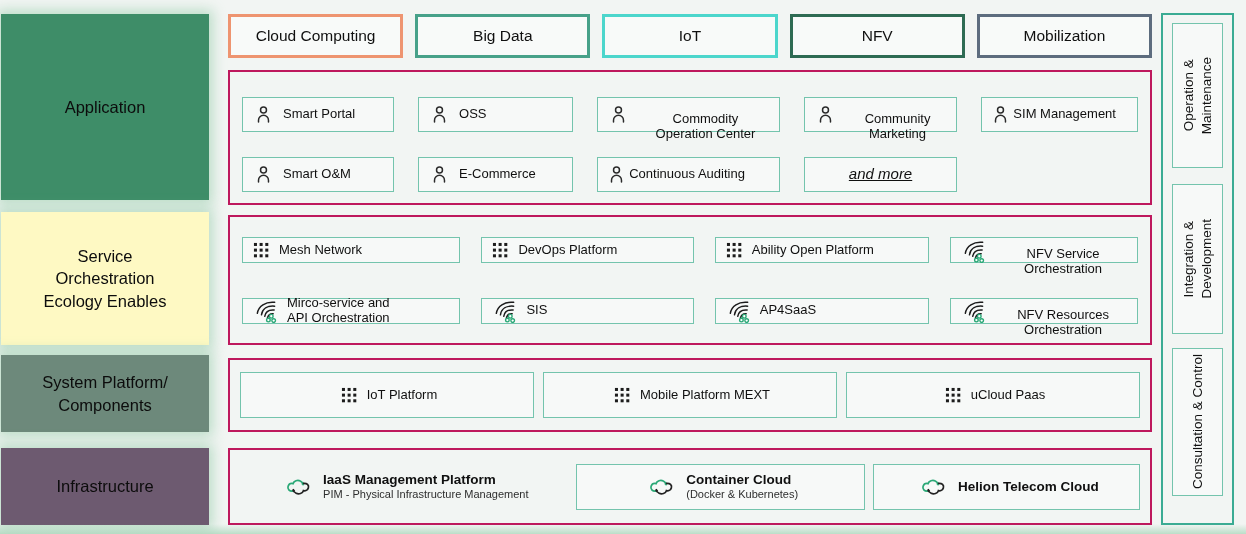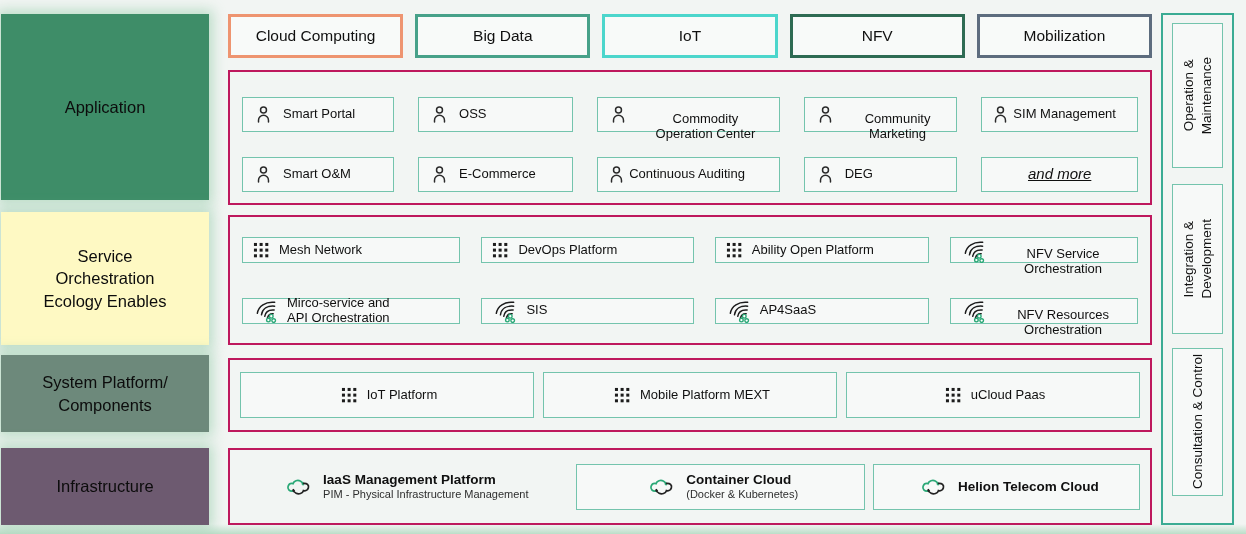--- a/index.html
+++ b/index.html
@@ -201,26 +201,20 @@
         <use href="#sym-person"></use>
       </svg>
     <span>E-Commerce</span>
   </div>
   <div class="item tight">
     <svg class="ic ic-person" viewBox="0 0 24 24">
         <use href="#sym-person"></use>
       </svg>
     <span>Continuous Auditing</span>
   </div>
-  <div class="item">
-    <svg class="ic ic-person" viewBox="0 0 24 24">
-        <use href="#sym-person"></use>
-      </svg>
-    <span>DEG</span>
-  </div>
   <div class="item and-more">
     <span>and more</span>
   </div>
 </div>
 
 <div class="container" id="c-svc">
   <div class="item">
     <svg class="ic ic-grid" viewBox="0 0 18 18">
         <use href="#sym-grid"></use>
       </svg>

